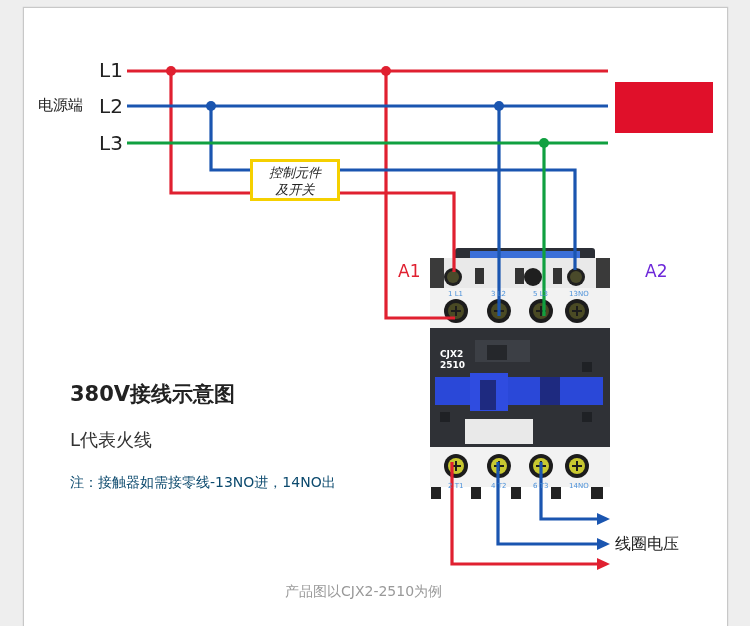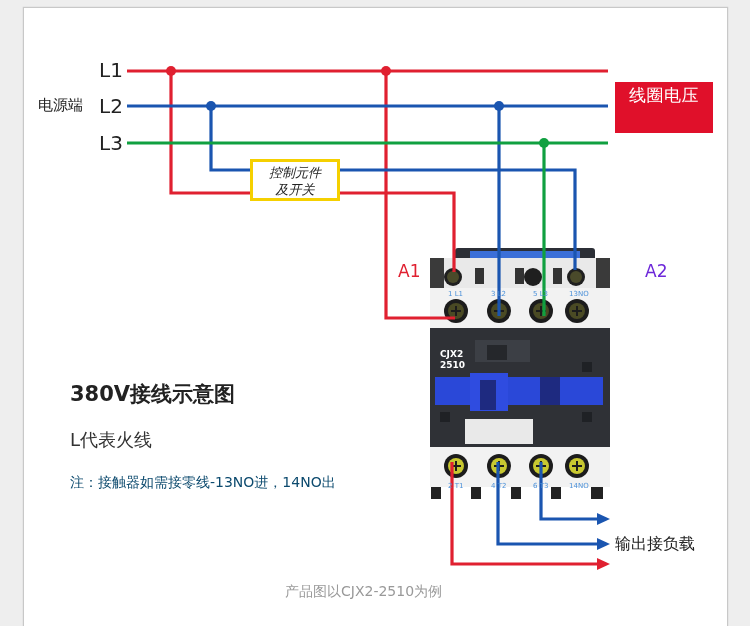--- a/index.html
+++ b/index.html
@@ -159,33 +159,32 @@
       <text x="569" y="488" class="term-num">14NO</text>
     </g>
 </svg>
 
 <span class="txt line-label" style="left:99px;top:58px;">L1</span>
 <span class="txt src-label" style="left:38px;top:96px;">电源端</span>
 <span class="txt line-label" style="left:99px;top:94px;">L2</span>
 <span class="txt line-label" style="left:99px;top:131px;">L3</span>
 
 <div class="coil-box">
-  <div>线圈电压</div>
 </div>
 
 <div class="ctrl-box">
   <div>控制元件</div>
   <div>及开关</div>
 </div>
 
 <span class="txt a-label" style="left:398px;top:261px;color:#e02030;">A1</span>
 <span class="txt a-label" style="left:611px;top:261px;color:#6d28d9;padding-left:34px;">A2</span>
 
 <div class="txt model" style="left:440px;top:349px;">
   <div>CJX2</div>
   <div>2510</div>
 </div>
 
 <span class="txt title">380V接线示意图</span>
 <span class="txt subtitle">L代表火线</span>
 <span class="txt note">注：接触器如需接零线-13NO进，14NO出</span>
-<span class="txt out-label">输出接负载</span>
+<span class="txt out-label">线圈电压</span>
 <span class="txt caption">产品图以CJX2-2510为例</span>
 
 </body></html>

